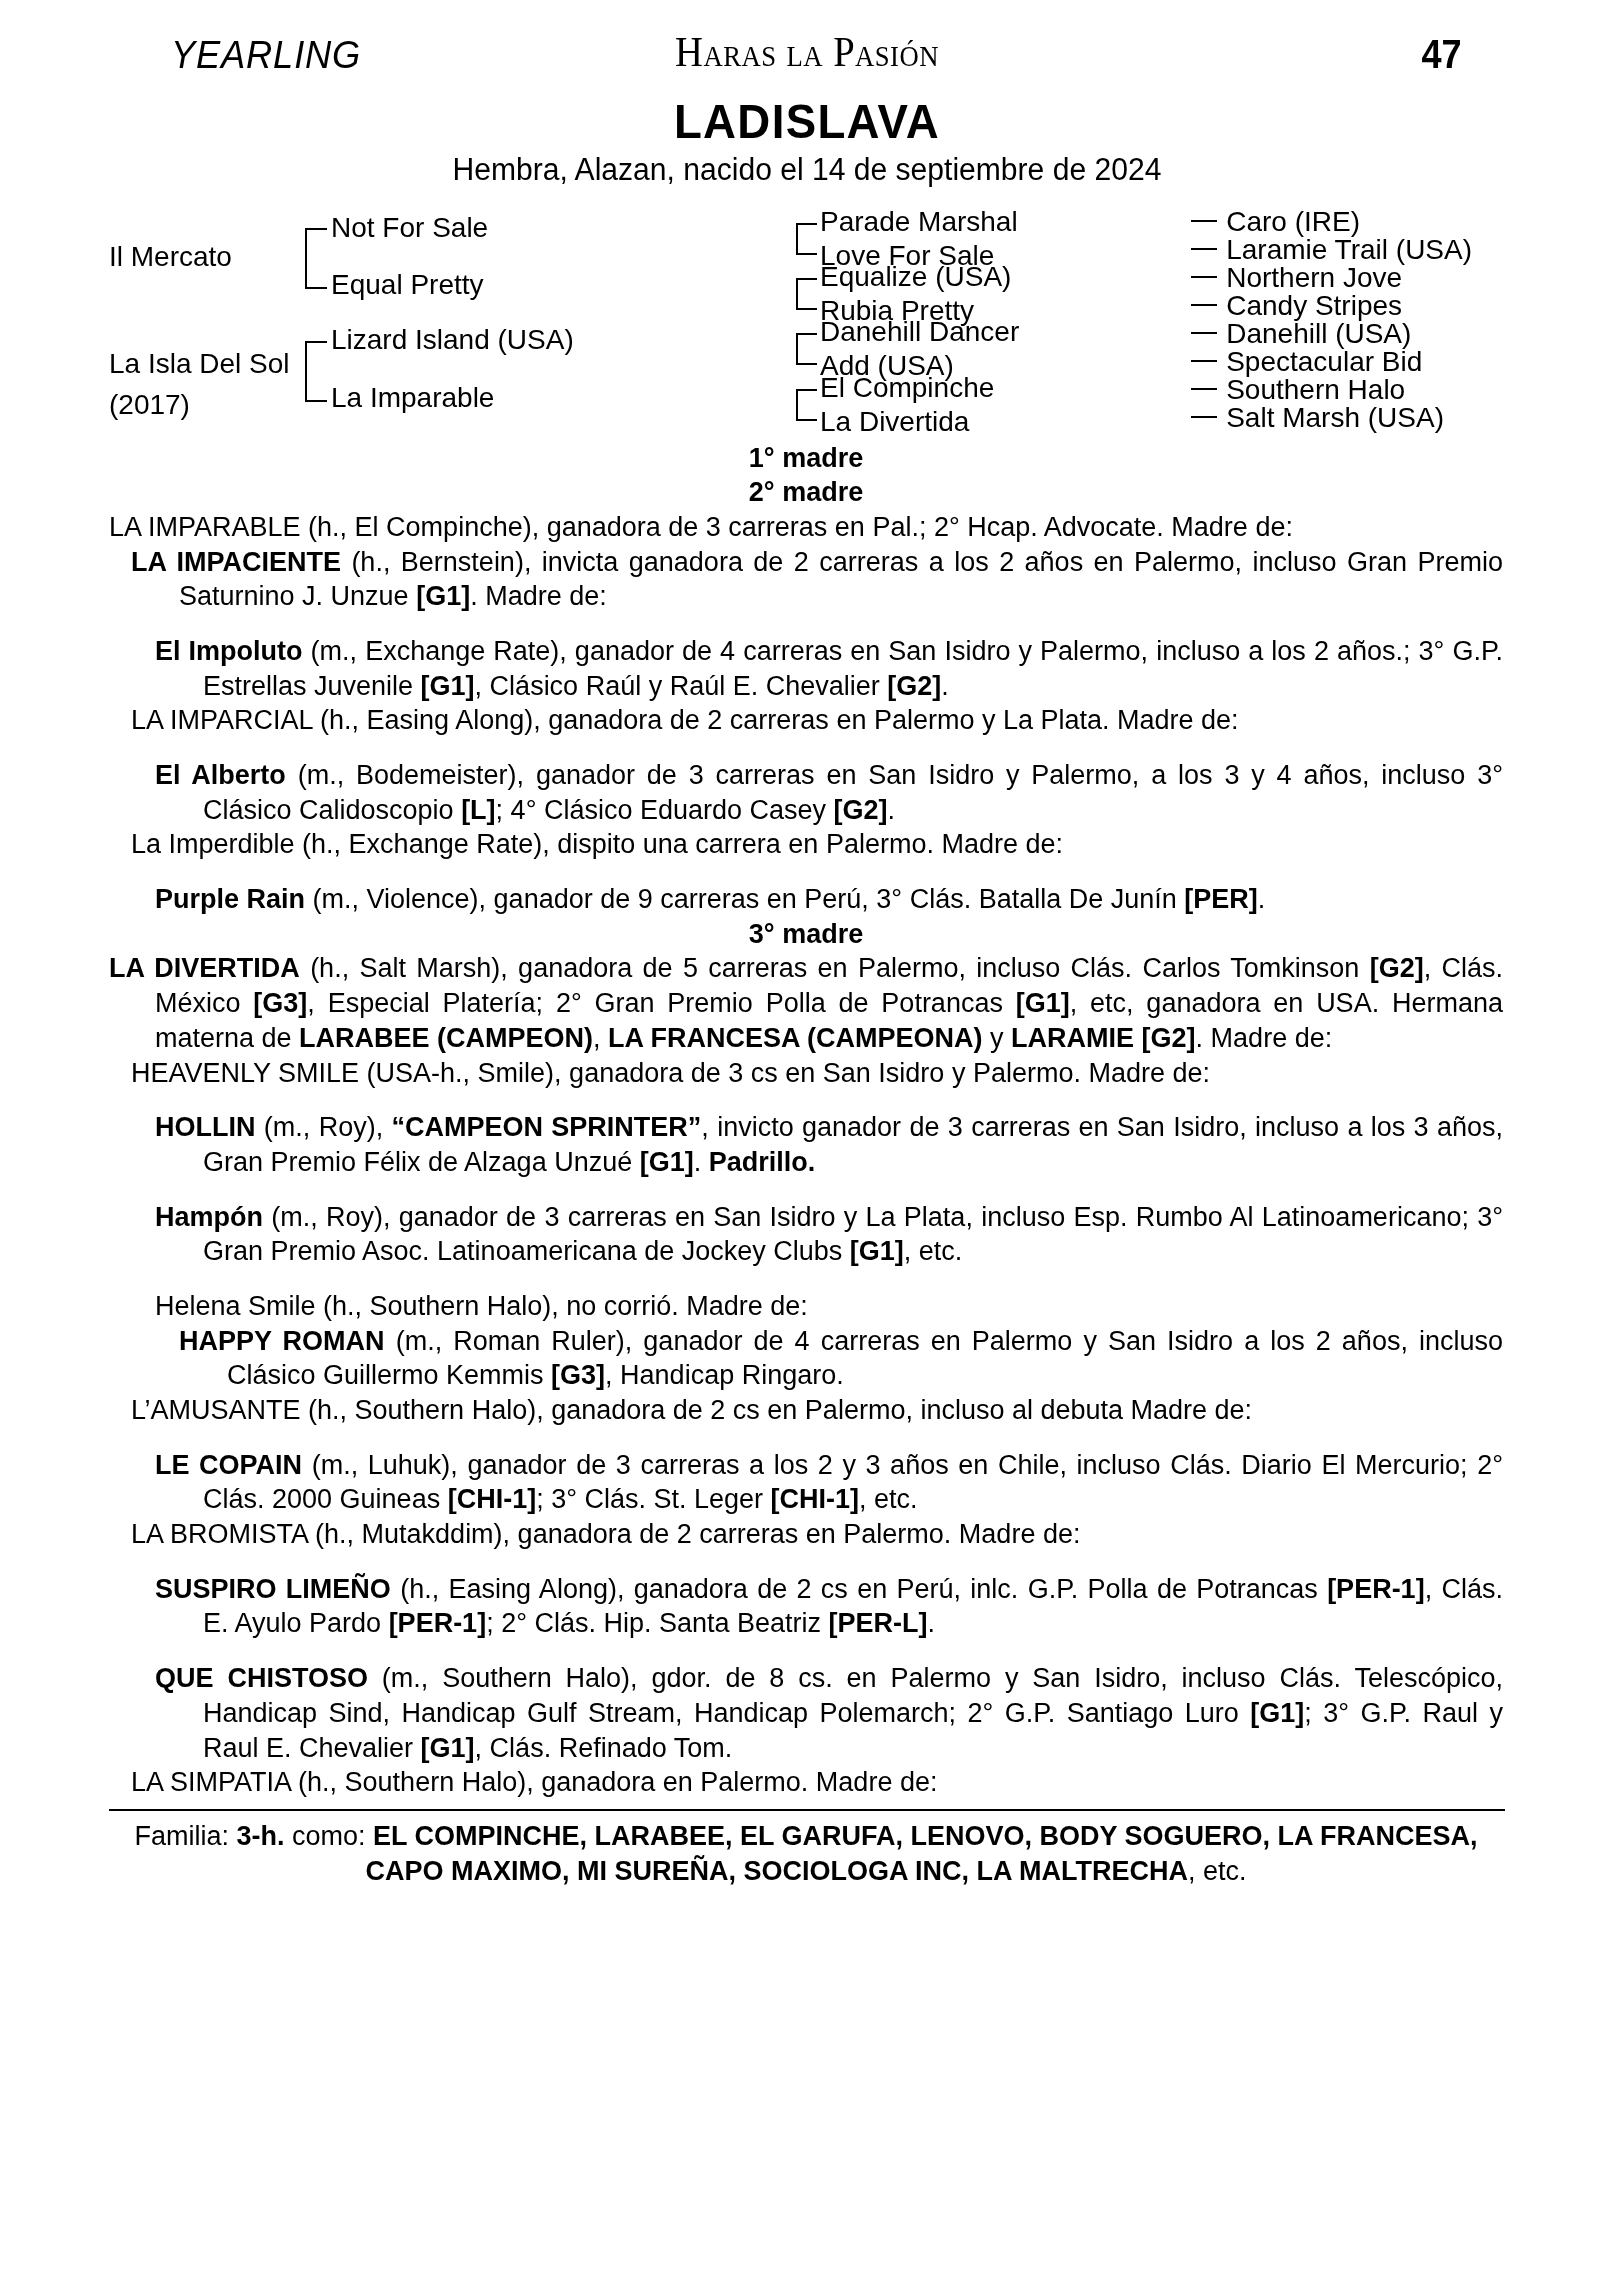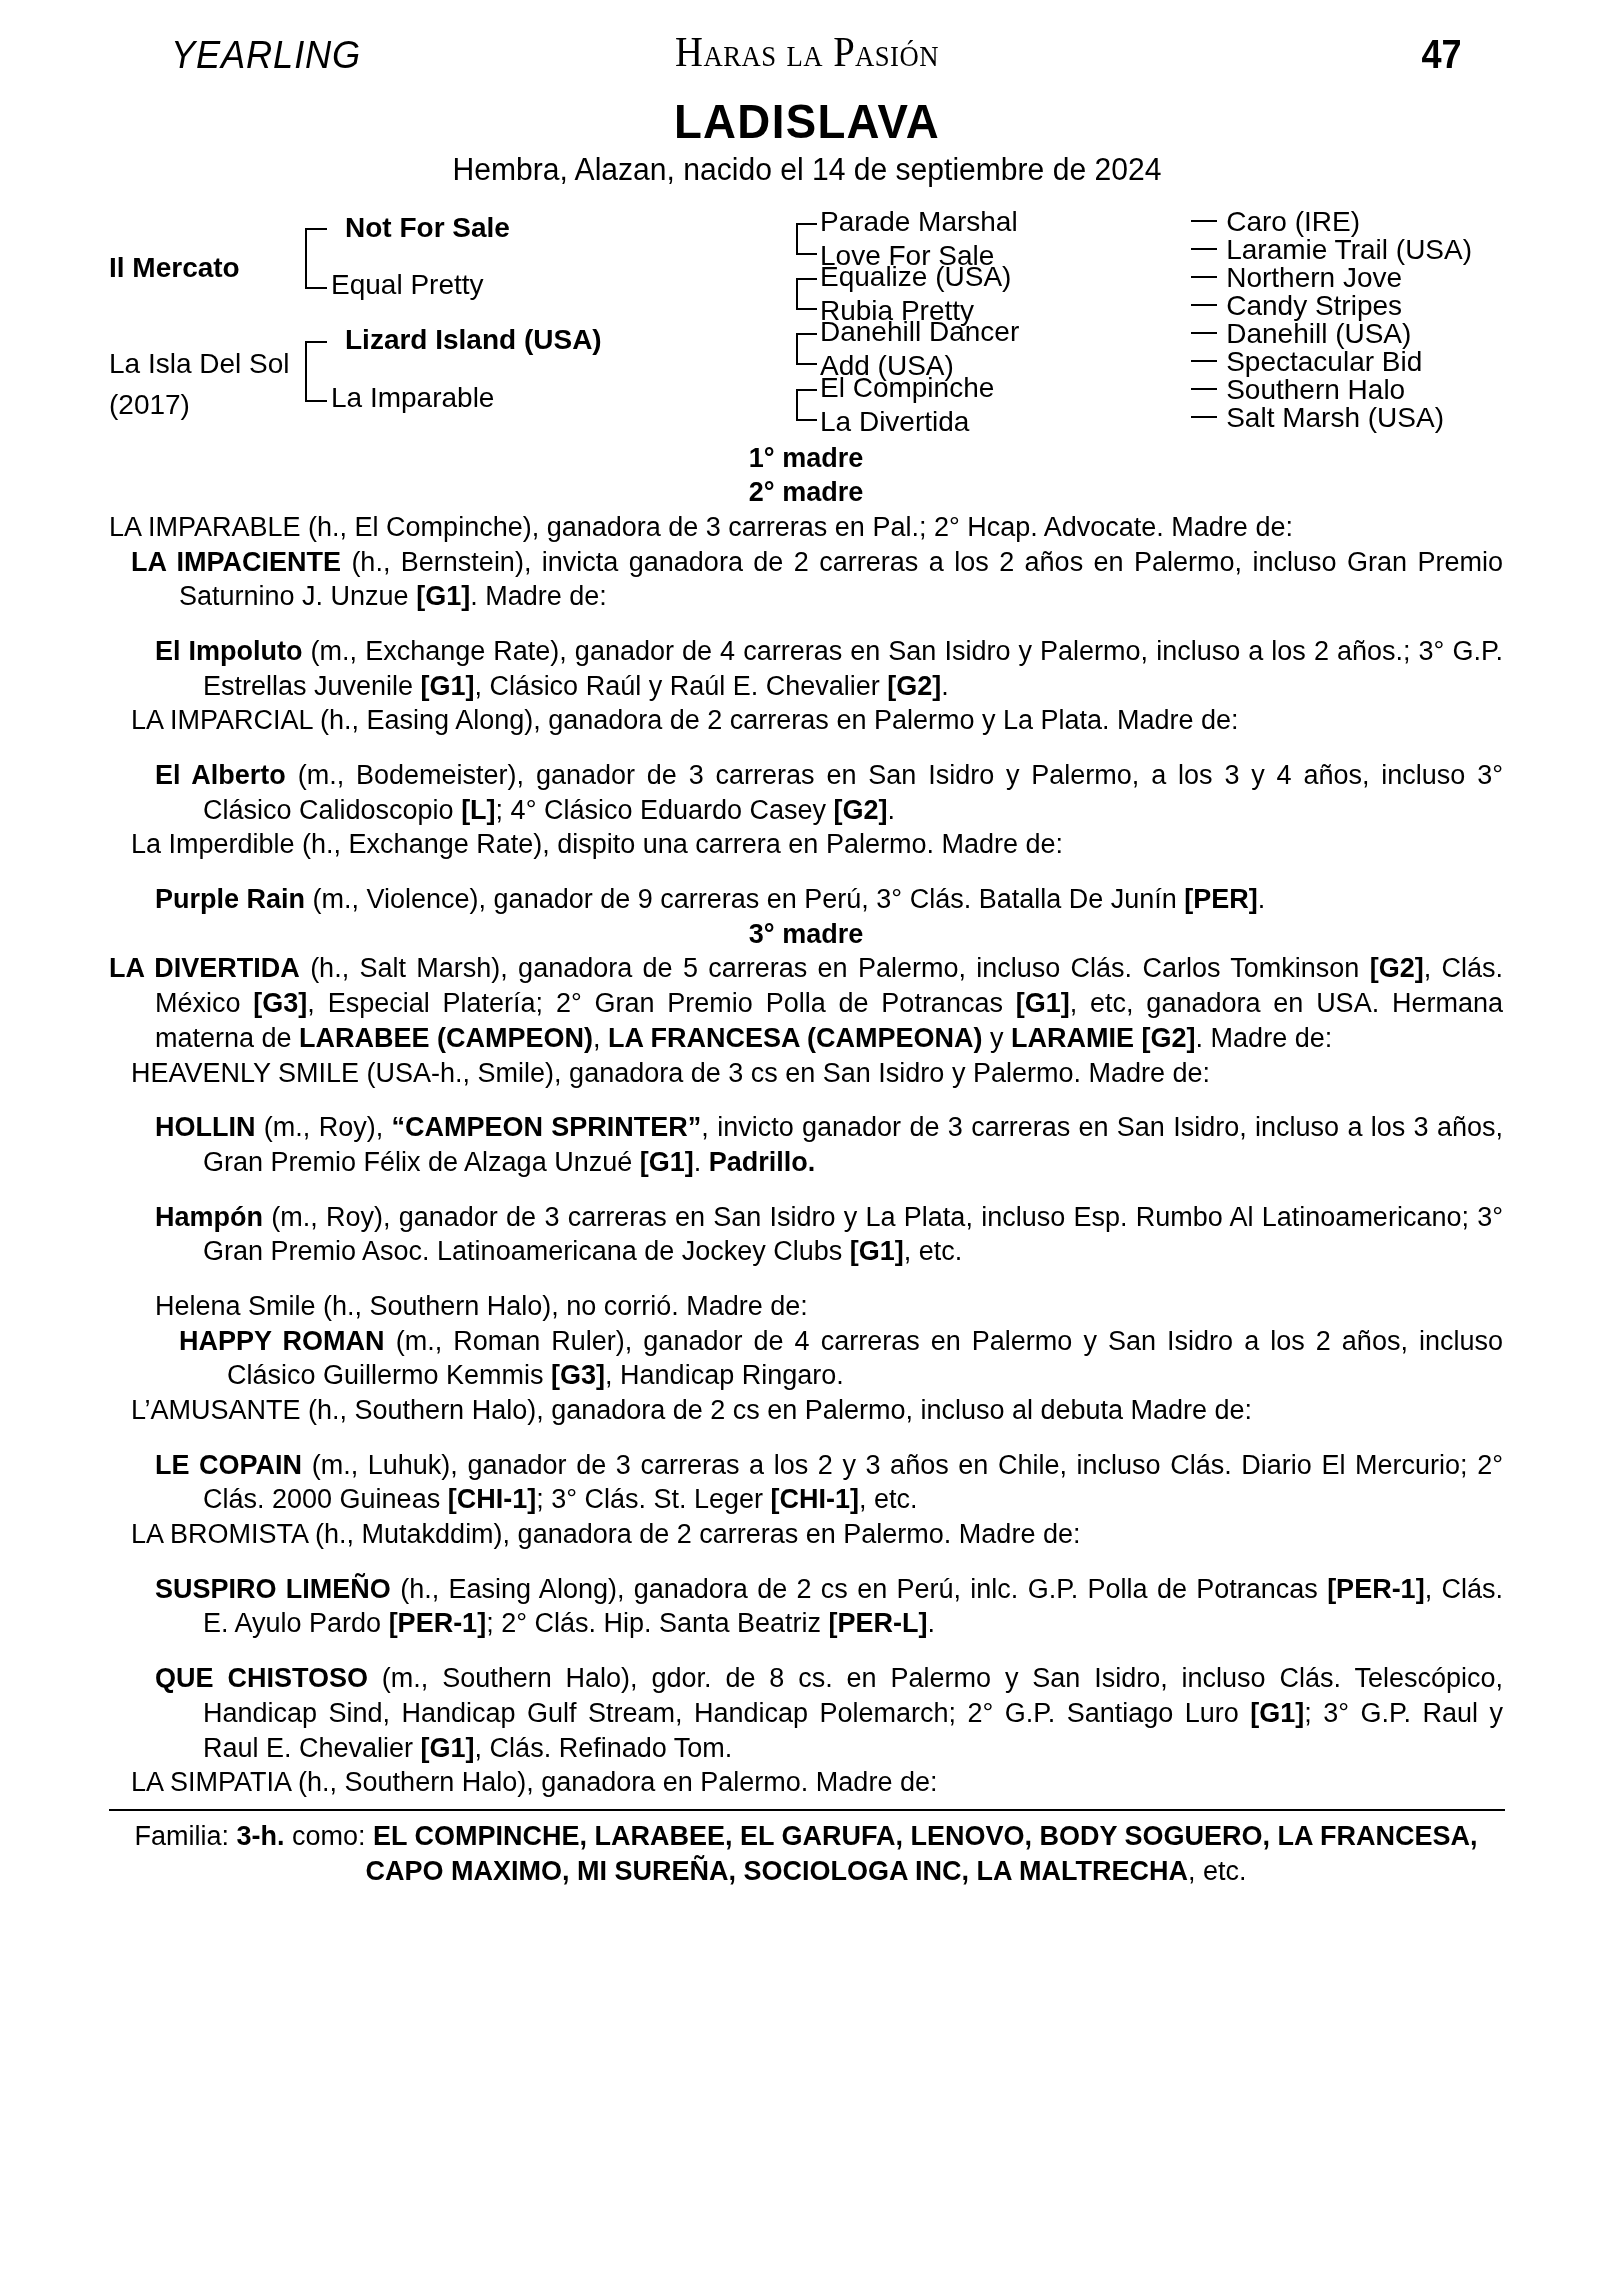--- a/index.html
+++ b/index.html
@@ -89,42 +89,42 @@
     margin: 20px 0 0 0;
     height: 227px;
     font-size: 28px;
     line-height: 1;
   }
   .ped-col1 {
     position: absolute;
     left: 109px;
     width: 212px;
   }
-  .ped-sire-name { position: absolute; top: 44px; left: 0; white-space: nowrap; font-weight: bold; }
+  .ped-sire-name { position: absolute; top: 33px; left: 0; white-space: nowrap; }
   .ped-dam-name  { position: absolute; top: 140px; left: 0; white-space: nowrap; }
   .ped-dam-year  { position: absolute; top: 181px; left: 0; white-space: nowrap; }
 
   
   .g2 {
     position: absolute;
     left: 305px;
   }
   .g2.top { top: 9.2px; }
   .g2.bot { top: 122px; }
   .brk {
     position: absolute;
     left: 0;
     top: 9.2px;
     width: 20px;
     height: 57px;
     border-left: 2.8px solid #000;
     border-top: 2.8px solid #000;
     border-bottom: 2.8px solid #000;
   }
-  .g2 .n1 { position: absolute; left: 40px; top: -5.5px; white-space: nowrap; font-weight: bold; }
+  .g2 .n1 { position: absolute; left: 26px; top: -5.5px; white-space: nowrap; }
   .g2 .n2 { position: absolute; left: 26px; top: 52px; white-space: nowrap; }
 
   
   .g3 { position: absolute; }
   .g3 .brk3 {
     position: absolute;
     left: 0;
     top: 9.2px;
     width: 18.5px;
     height: 28px;

